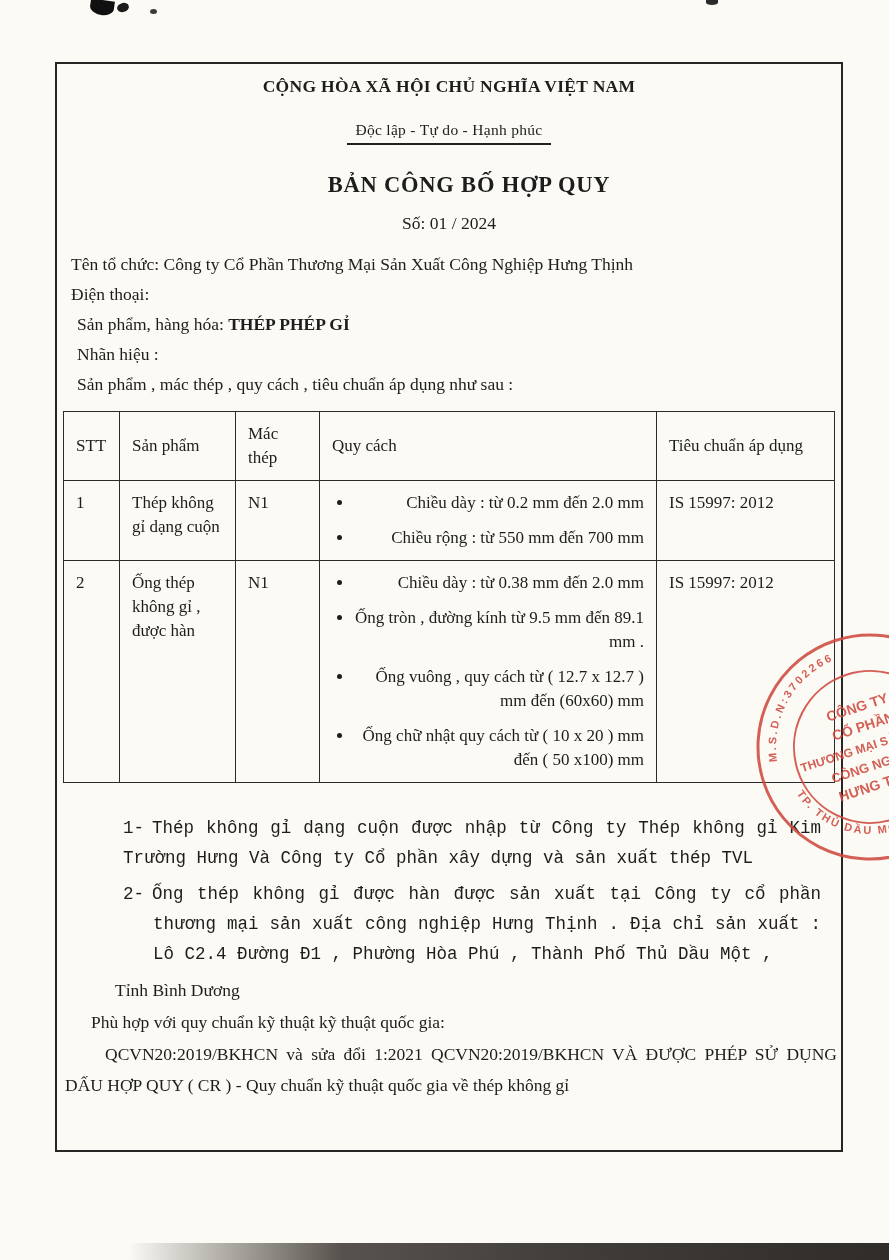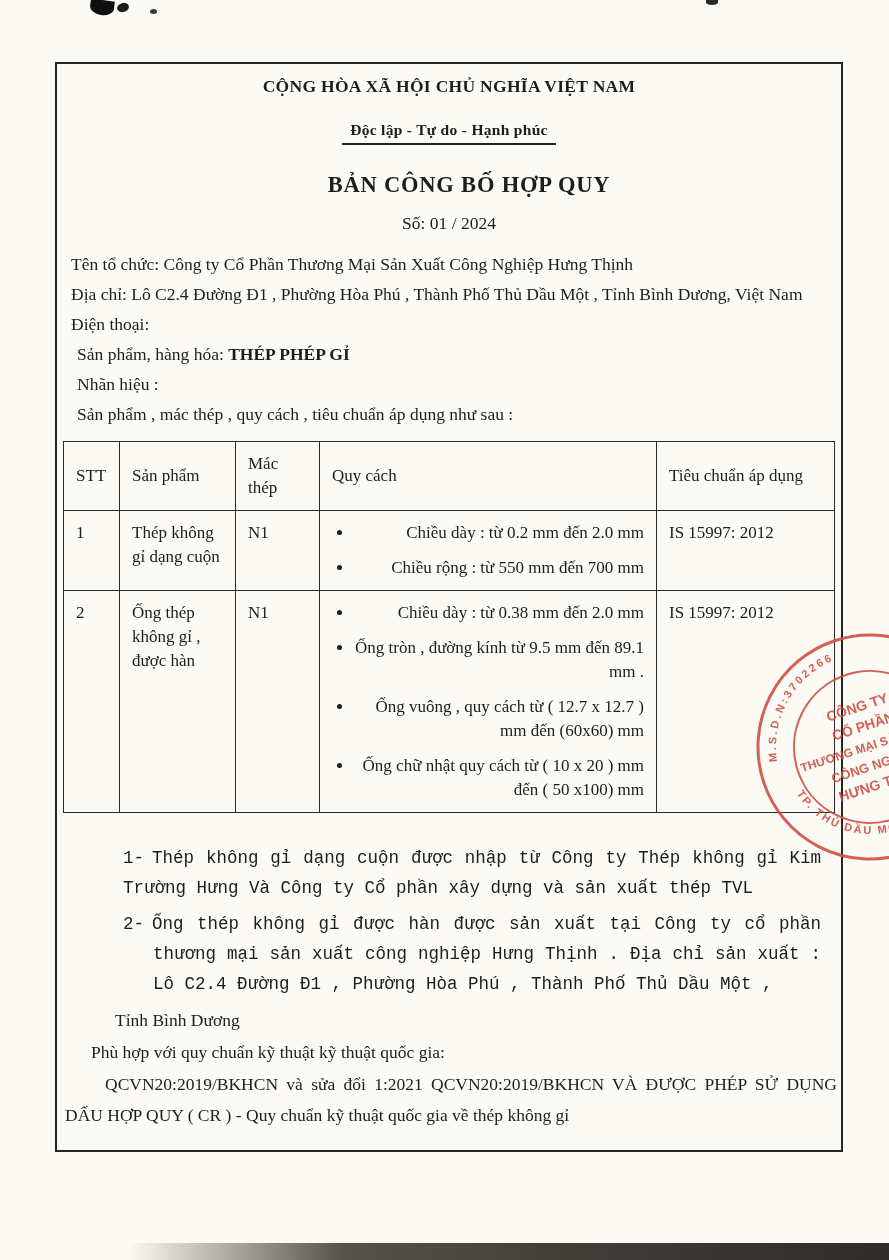--- a/index.html
+++ b/index.html
@@ -32,21 +32,21 @@
     border: 2px solid #262626;
     box-sizing: border-box;
     overflow: hidden;
     padding-top: 10px;
   }
 
   .nat-header { text-align: center; }
   .nat-line1 { font-size: 17.5px; font-weight: bold; letter-spacing: 0.3px; line-height: 24px; }
   .nat-line2 {
     display: inline-block; margin-top: 3px;
-    font-size: 15.5px; font-weight: bold; line-height: 22px;
+    font-size: 15.5px; font-weight: normal; line-height: 22px;
     padding: 0 8px 2px 8px; border-bottom: 2px solid #222;
     letter-spacing: 0.3px;
   }
 
   .doc-title { margin-top: 26px; text-align: center; font-size: 22.5px; font-weight: bold; letter-spacing: 0.8px; line-height: 28px; padding-left: 40px; }
   .doc-number { margin-top: 12px; text-align: center; font-size: 17.5px; line-height: 24px; }
 
   .body-text { margin: 14px 18px 0 14px; font-size: 17.5px; line-height: 30px; }
   .body-text p { margin: 0; }
   .p-address { max-width: 732px; }
@@ -115,21 +115,20 @@
   <div class="nat-header">
     <div class="nat-line1">CỘNG HÒA XÃ HỘI CHỦ NGHĨA VIỆT NAM</div><br>
     <div class="nat-line2">Độc lập - Tự do - Hạnh phúc</div>
   </div>
 
   <div class="doc-title">BẢN CÔNG BỐ HỢP QUY</div>
   <div class="doc-number">Số: 01 / 2024</div>
 
   <div class="body-text">
     <p class="p-org">Tên tổ chức: Công ty Cổ Phần Thương Mại Sản Xuất Công Nghiệp Hưng Thịnh</p>
-    <p class="p-address">Địa chỉ: Lô C2.4 Đường Đ1 , Phường Hòa Phú , Thành Phố Thủ Dầu Một , Tỉnh Bình Dương, Việt Nam</p>
     <p class="p-phone">Điện thoại:</p>
     <p class="p-product"><span>Sản phẩm, hàng hóa: </span><span class="bold">THÉP PHÉP GỈ</span></p>
     <p class="p-brand">Nhãn hiệu :</p>
     <p class="p-intro">Sản phẩm , mác thép , quy cách , tiêu chuẩn áp dụng như sau :</p>
   </div>
 
   <table class="spec">
     <colgroup>
       <col class="col-stt">
         <col class="col-sp">

